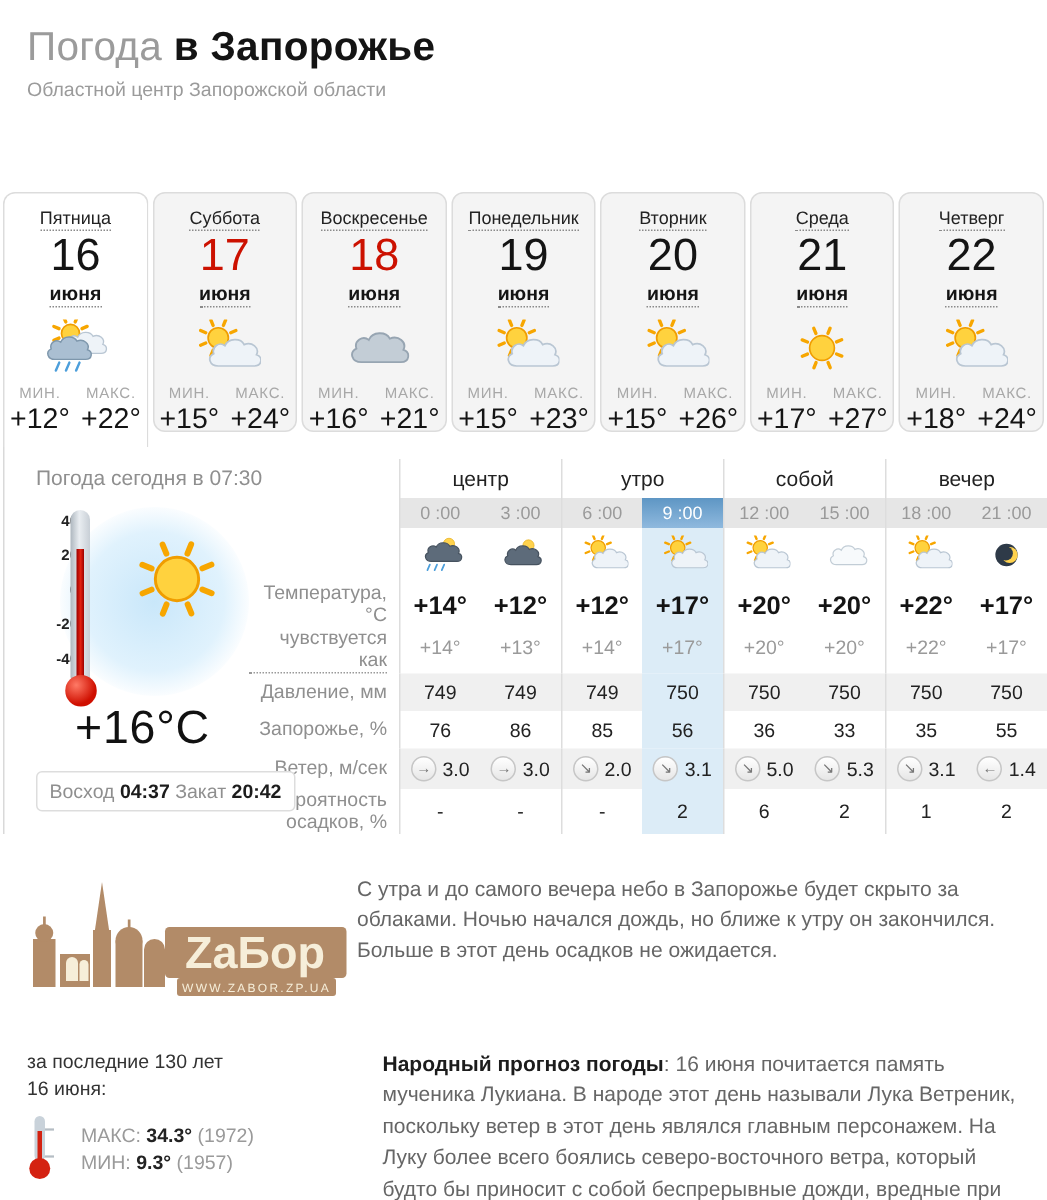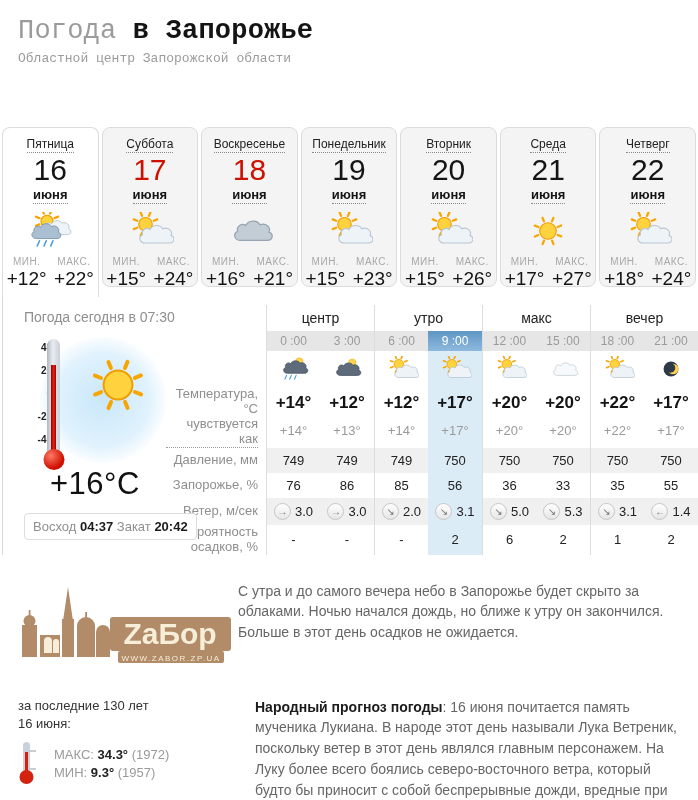--- a/index.html
+++ b/index.html
@@ -1,20 +1,20 @@
 <!DOCTYPE html>
 <html><head>
 <meta charset="utf-8">
 <style>
   html,body{margin:0;padding:0;background:#fff;}
   body{width:698px;font-family:"Liberation Sans",sans-serif;color:#1c1c1c;-webkit-font-smoothing:antialiased;}
   .page{width:698px;position:relative;overflow:hidden;}
 
   
-  .header{padding:16px 0 0 18px;font-family:Liberation Mono, monospace;}
+  .header{padding:16px 0 0 18px;}
   h1{margin:0;font-size:27px;font-weight:bold;letter-spacing:.2px;}
   .t-light{color:#9b9b9b;font-weight:normal;}
   .t-bold{color:#141414;}
   .subtitle{color:#9b9b9b;font-size:13px;margin-top:5px;}
 
   
   .tabs{display:flex;gap:3px;padding:0 2px;margin-top:15px;align-items:flex-start;position:relative;z-index:2;}
   .tab{flex:1;background:#f4f4f4;border:1px solid #dcdcdc;border-radius:8px;text-align:center;padding:9px 0 0;height:149px;cursor:pointer;margin-top:46px;}
   .tab.active{background:#fff;border-bottom:none;border-radius:8px 8px 0 0;height:160px;}
   .d-name{font-size:12px;color:#222;}
@@ -330,21 +330,21 @@
         <span>Восход</span>
         <b>04:37</b>
         <span>Закат</span>
         <b>20:42</b>
       </div>
     </div>
     <div class="htable" id="htable">
         <div class="rlabel"></div>
         <div class="cell pcell gb">центр</div>
         <div class="cell pcell gb">утро</div>
-        <div class="cell pcell gb">макс</div>
+        <div class="cell pcell gb">собой</div>
         <div class="cell pcell gb">вечер</div>
         <div class="rlabel"></div>
         <div class="cell tcell gb">0 :00</div>
         <div class="cell tcell">3 :00</div>
         <div class="cell tcell gb">6 :00</div>
         <div class="cell tcell on">9 :00</div>
         <div class="cell tcell gb">12 :00</div>
         <div class="cell tcell">15 :00</div>
         <div class="cell tcell gb">18 :00</div>
         <div class="cell tcell">21 :00</div>

